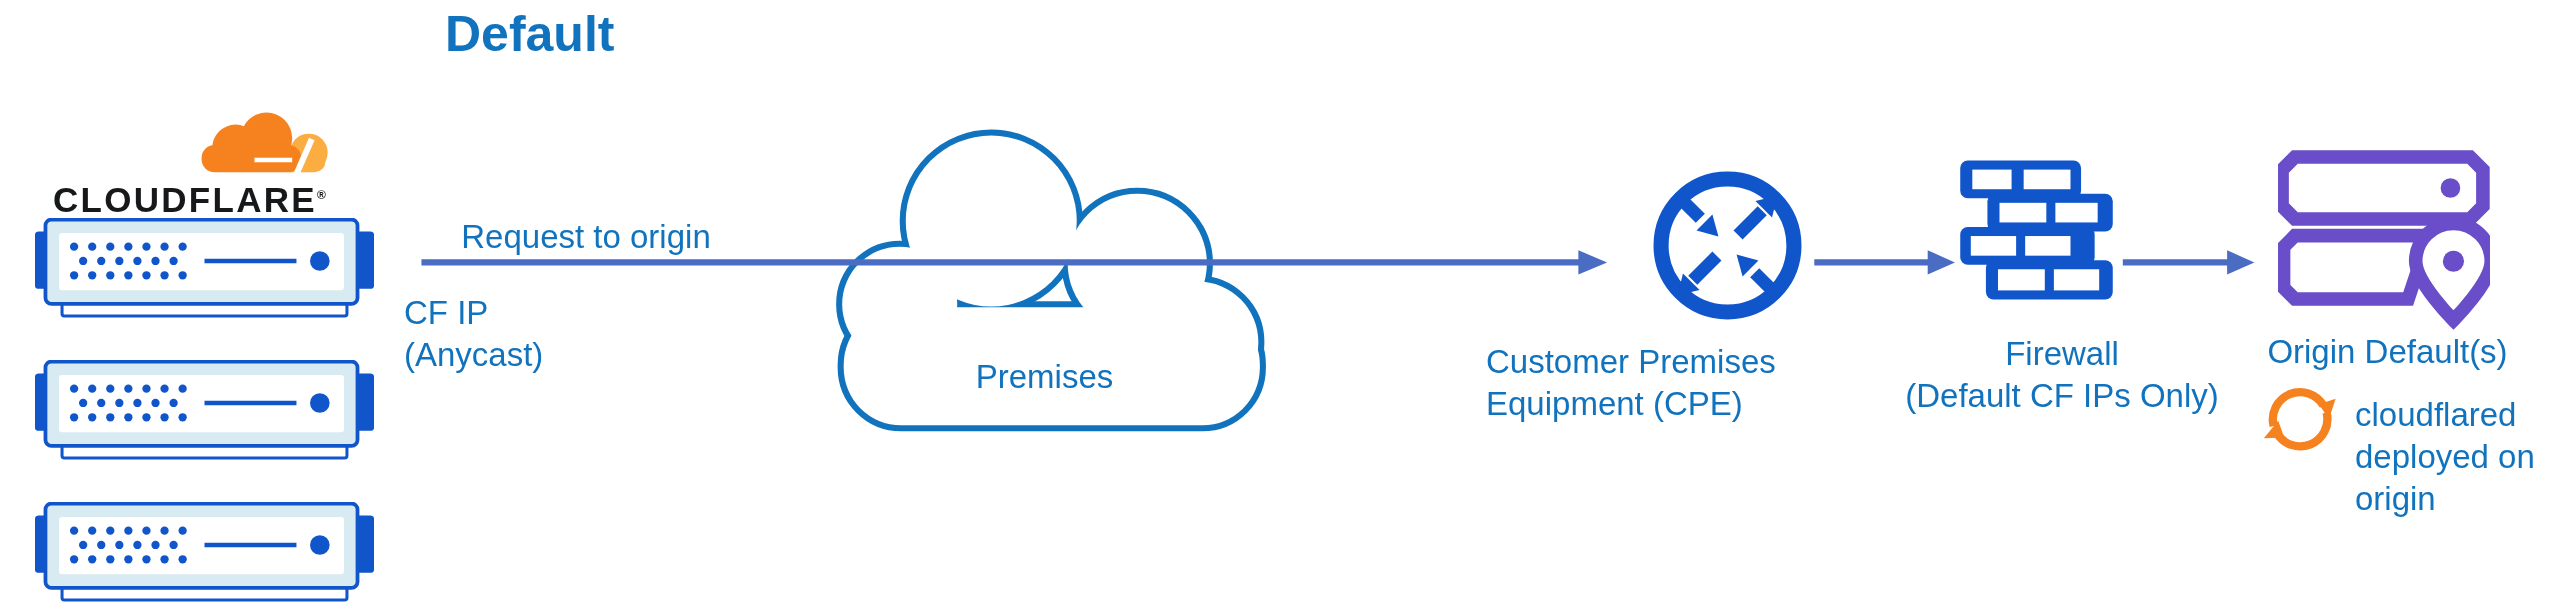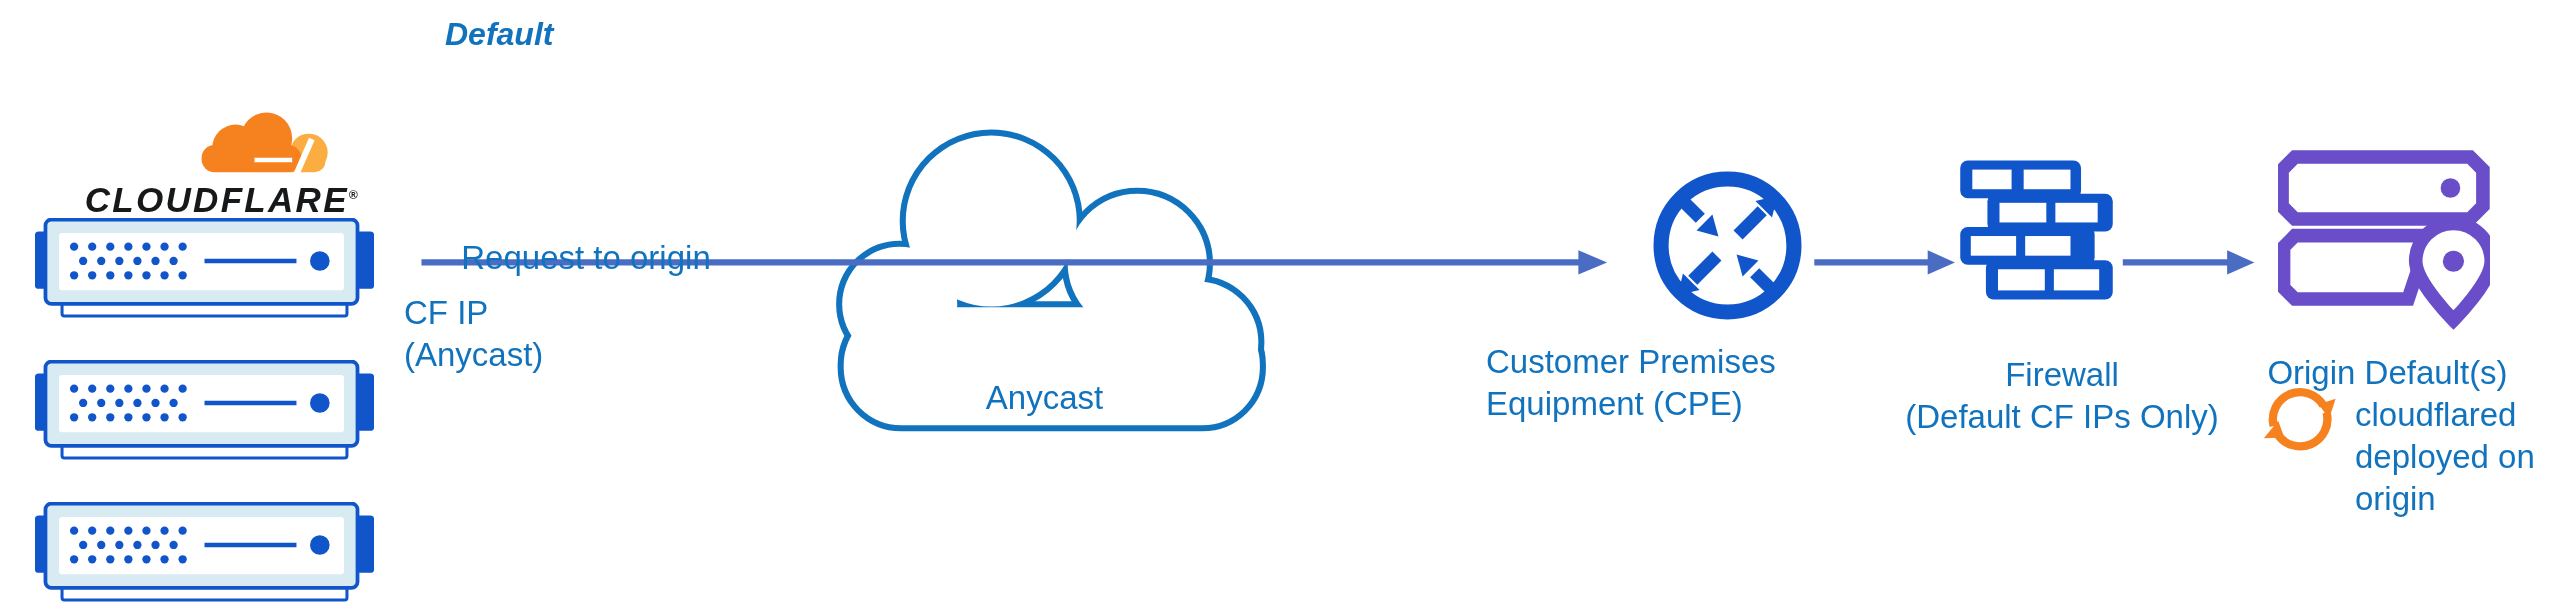--- a/index.html
+++ b/index.html
@@ -10,30 +10,29 @@
   html,body{margin:0;padding:0;background:#ffffff;}
   body{
     width:2576px;height:614px;position:relative;overflow:hidden;
     font-family:"Liberation Sans", sans-serif;
   }
   .abs{position:absolute;}
   .lbl{
     color:var(--label-blue);font-size:33px;line-height:42px;
     white-space:pre-line;font-weight:500;
   }
-  .lbl.center{text-align:center;margin-top:21px;}
+  .lbl.center{text-align:center;}
   #page-title{
     position:absolute;left:445px;top:0px;margin:0;
-    font-size:32px;line-height:68px;font-weight:600;color:var(--label-blue);font-style:italic;
+    font-size:50px;line-height:68px;font-weight:600;color:var(--label-blue);
   }
   #wordmark{
-    position:absolute;left:21px;top:180px;width:339px;text-align:right;
+    position:absolute;left:21px;top:180px;width:339px;text-align:center;
     font-size:35px;font-weight:800;letter-spacing:2.3px;color:var(--wordmark-black);
     white-space:nowrap;
-    font-style:italic;
   }
   #wordmark sup{font-size:12px;font-weight:700;vertical-align:super;}
   
   .st-icon{stroke:var(--icon-blue);}   .fl-icon{fill:var(--icon-blue);}
   .st-label{stroke:var(--label-blue);} .fl-white{fill:#ffffff;}
   .st-purple{stroke:var(--purple);}    .fl-purple{fill:var(--purple);}
   .st-orange{stroke:var(--orange);}    .fl-orange{fill:var(--orange);}
   .fl-orange-light{fill:var(--orange-light);}
   .st-arrow{stroke:var(--arrow-blue);} .fl-arrow{fill:var(--arrow-blue);}
   .fl-server{fill:var(--server-fill);}
@@ -138,21 +137,21 @@
     <g class="fl-arrow">
       <polygon points="2086,331 2124,347 2086,363"></polygon>
       <polygon points="2548,331 2584,347 2548,363"></polygon>
       <polygon points="2944,331 2980,347 2944,363"></polygon>
     </g>
   </svg>
 
   <div class="abs lbl center" style="left:412px;top:216px;width:348px">Request to origin</div>
   <div class="abs lbl" style="left:404px;top:292px">CF IP
 (Anycast)</div>
-  <div class="abs lbl center" style="left:931px;top:356px;width:227px">Anycast</div>
+  <div class="abs lbl center" style="left:931px;top:356px;width:227px">Premises</div>
 
   <svg class="abs" style="left:1652px;top:170px" width="151" height="151" viewBox="0 0 200 200">
     <circle cx="100" cy="100" r="88" class="no-fill st-icon" stroke-width="20"></circle>
     <g class="st-icon" stroke-width="17">
       <line x1="38" y1="38" x2="64" y2="64"></line>
       <line x1="162" y1="162" x2="136" y2="136"></line>
       <line x1="114" y1="86" x2="146" y2="54"></line>
       <line x1="86" y1="114" x2="54" y2="146"></line>
     </g>
     <g class="fl-icon">

